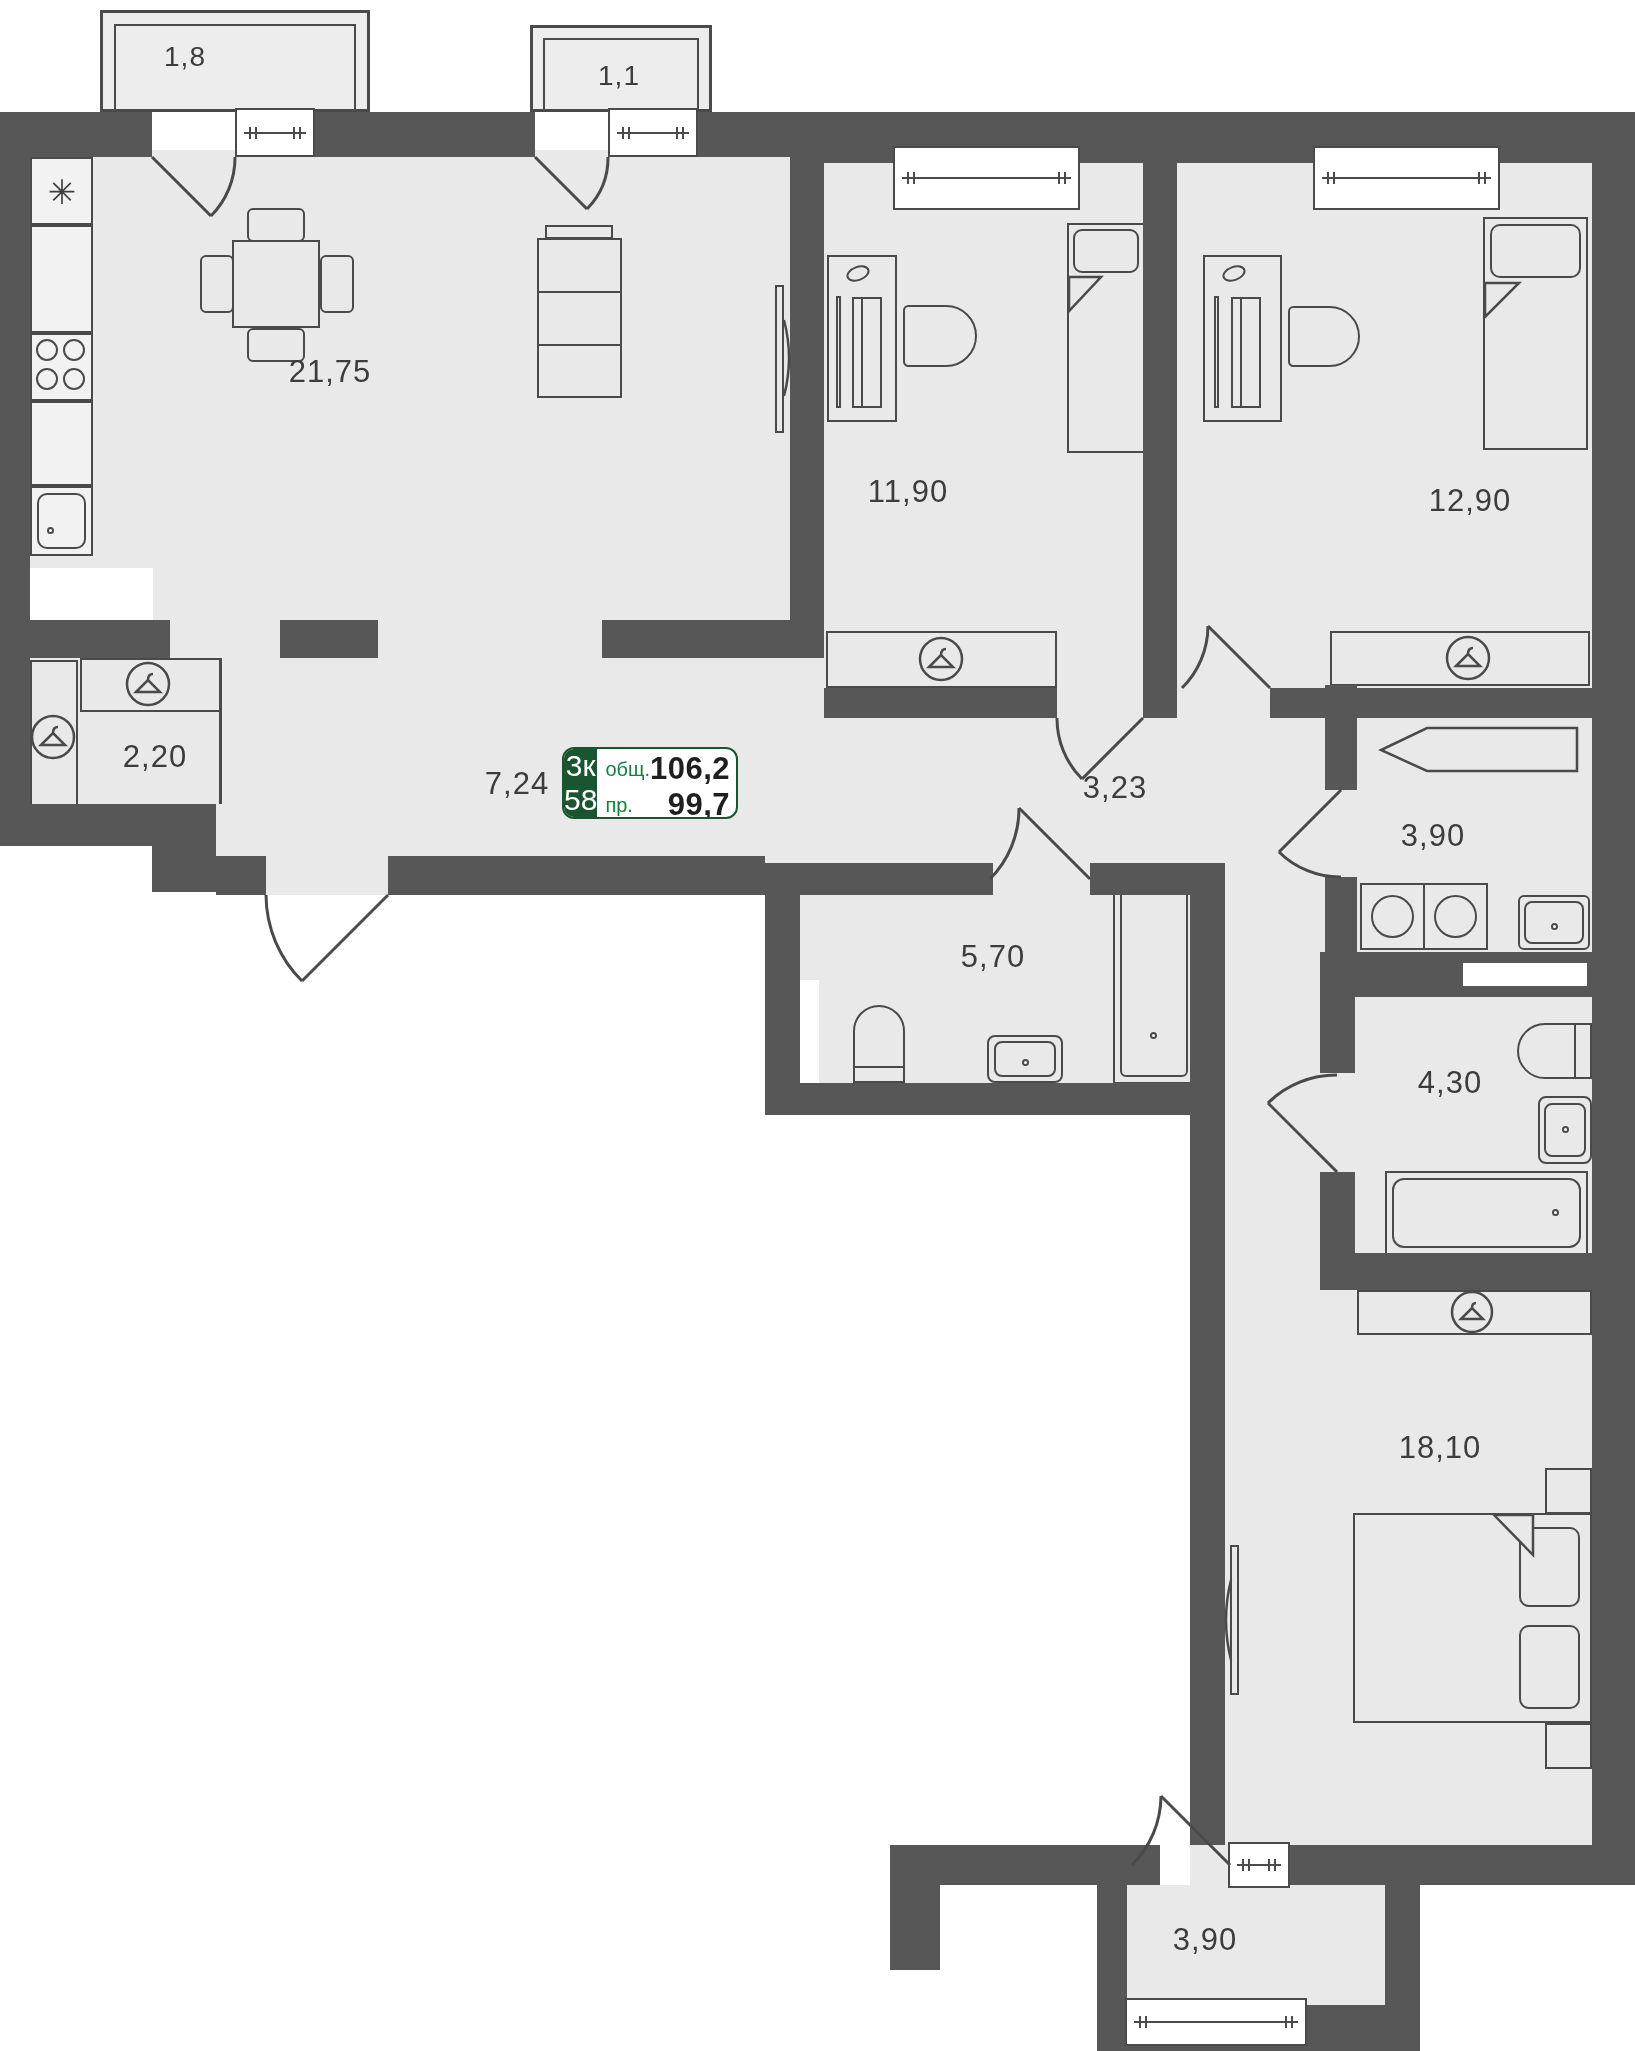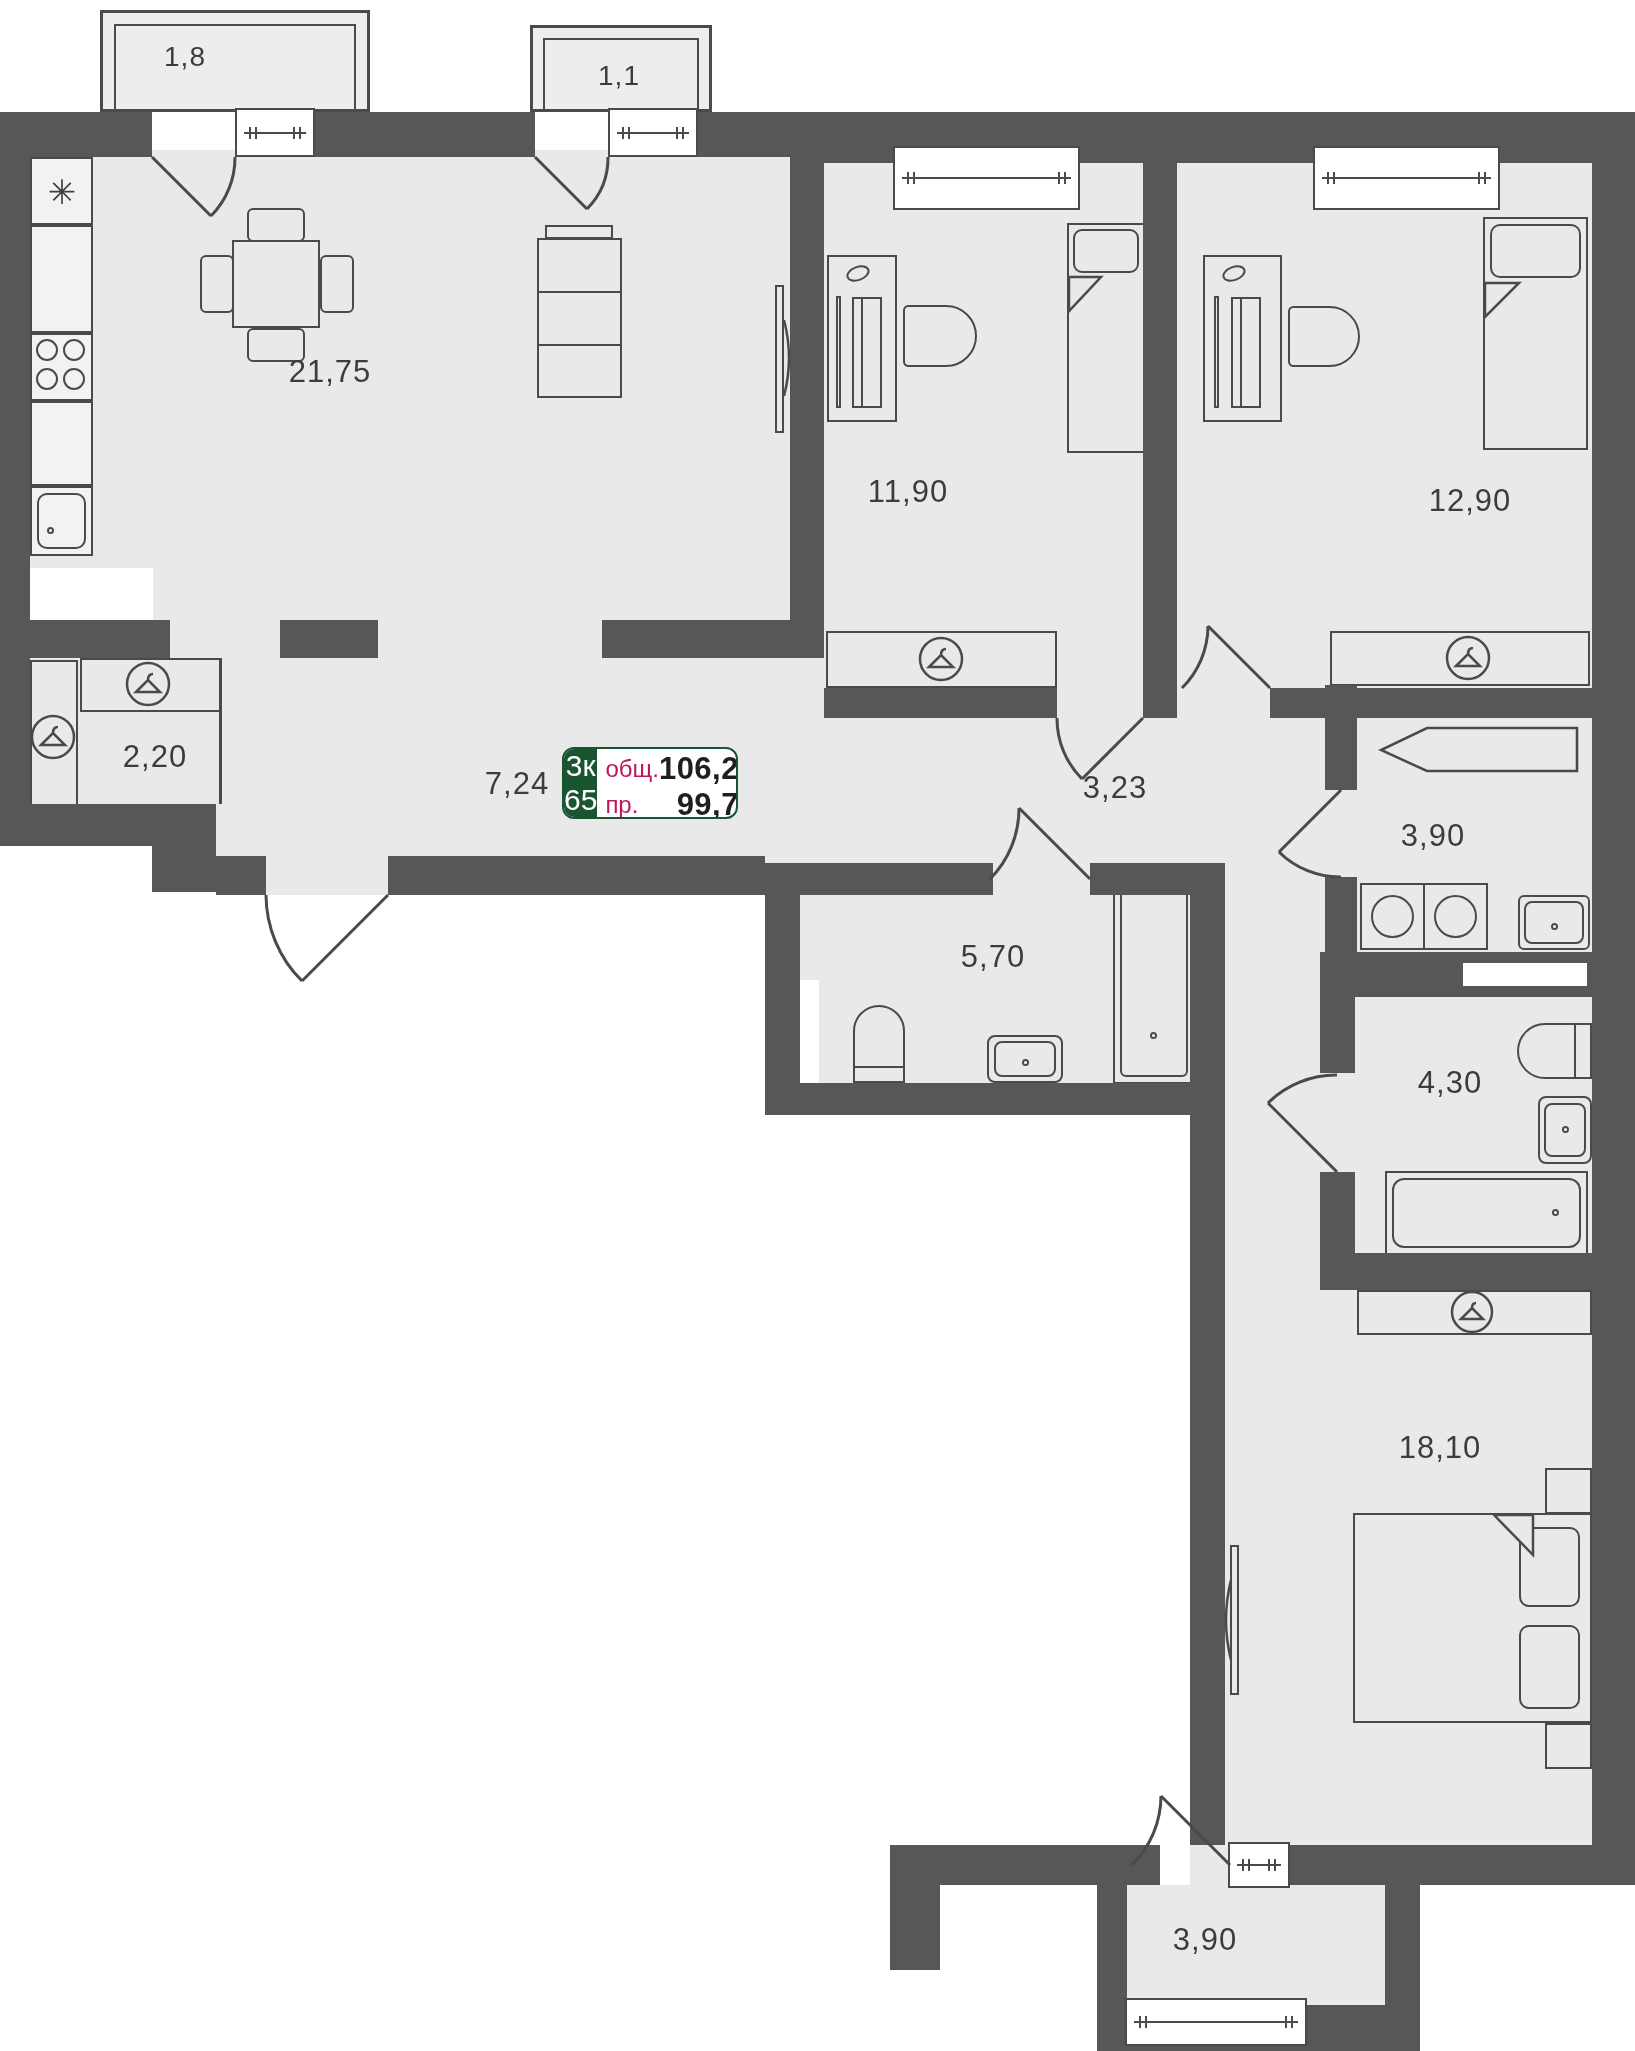--- a/index.html
+++ b/index.html
@@ -35,21 +35,21 @@
   
   .rb{position:absolute;box-sizing:border-box;border:2px solid #4a4a4a;background:#e9e9e9;}
   
   .badge{position:absolute;display:flex;width:176px;height:72px;box-sizing:border-box;
          border:2px solid #1a5532;border-radius:12px;background:#ffffff;overflow:hidden;}
   .badge-left{width:58px;background:#1a5532;display:flex;flex-direction:column;}
   .badge-cell{flex:1;display:flex;align-items:center;justify-content:center;color:#ffffff;font-size:30px;}
   .badge-sep{height:3px;background:#ffffff;}
   .badge-right{flex:1;display:flex;flex-direction:column;padding:2px 8px 4px 8px;}
   .badge-row{flex:1;display:flex;align-items:center;}
-  .badge-row .lbl{font-size:24px;color:#be185d;}
+  .badge-row .lbl{font-size:20px;color:#15803d;}
   .badge-row .val{margin-left:auto;font-size:31px;font-weight:bold;color:#1f1f1f;letter-spacing:0.5px;}
   .star{position:absolute;font-size:34px;color:#3f3f3f;transform:translate(-50%,-50%);}
 </style>
 </head>
 <body>
 
 <div class="stage">
 
   <div class="f" style="left:30px;top:150px;width:1562px;height:510px"></div>
   <div class="f" style="left:30px;top:620px;width:190px;height:190px"></div>
@@ -315,21 +315,21 @@
   <div class="rl" style="left:993px;top:957px">5,70</div>
   <div class="rl" style="left:1433px;top:836px">3,90</div>
   <div class="rl" style="left:1450px;top:1083px">4,30</div>
   <div class="rl" style="left:1440px;top:1448px">18,10</div>
   <div class="rl" style="left:1205px;top:1940px">3,90</div>
 
   <div class="badge" style="left:562px;top:747px">
     <div class="badge-left">
       <div class="badge-cell">3к</div>
       <div class="badge-sep"></div>
-      <div class="badge-cell">65</div>
+      <div class="badge-cell">58</div>
     </div>
     <div class="badge-right">
       <div class="badge-row">
         <span class="lbl">общ.</span>
         <span class="val">106,2</span>
       </div>
       <div class="badge-row">
         <span class="lbl">пр.</span>
         <span class="val">99,7</span>
       </div>

